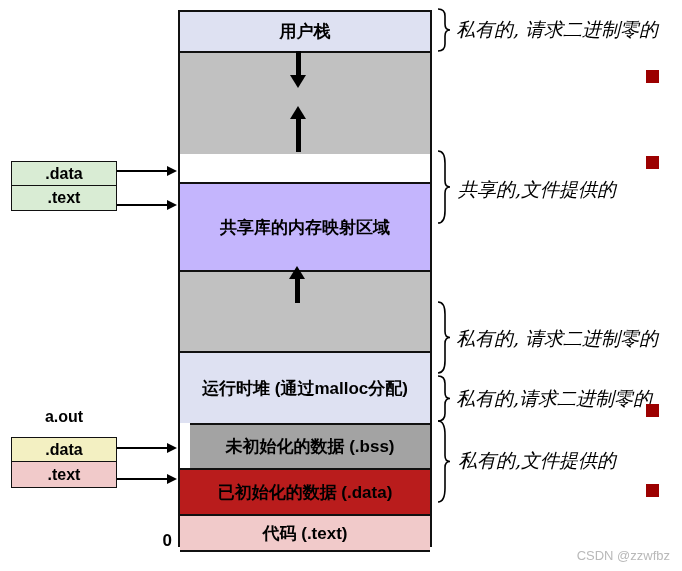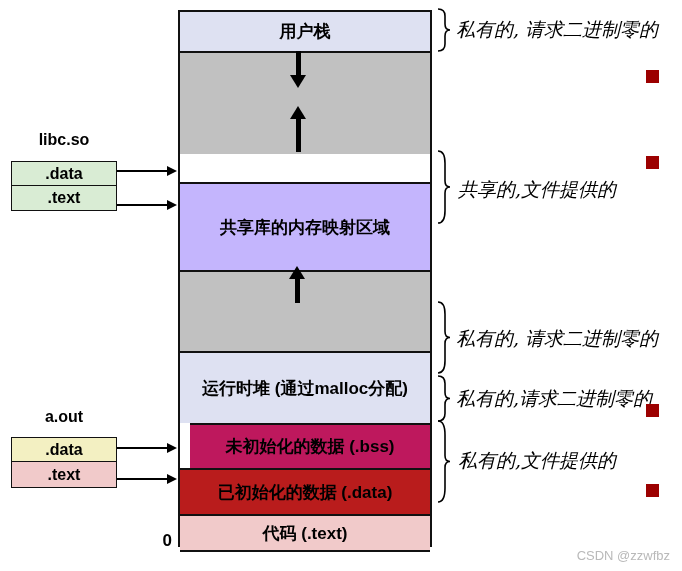--- a/index.html
+++ b/index.html
@@ -18,21 +18,21 @@
     display:flex;align-items:center;justify-content:center;
     font-weight:bold;font-size:17px;color:#000;
     border-top:2px solid #111;
   }
   .region:first-child{border-top:none;font-family:Liberation Serif, serif;}
   .r-stack {height:39px;background:#dee1f2;}
   .r-graya {height:103px;background:#c1c1c1;}
   .r-mmap  {height:88px;background:#c4b5fd;margin-top:28px;}
   .r-grayb {height:81px;background:#c1c1c1;}
   .r-heap  {height:72px;background:#dee1f2;}
-  .r-bss   {height:45px;background:#be185d;margin-left:10px;}
+  .r-bss   {height:45px;background:#a3a3a3;margin-left:10px;}
   .r-data  {height:46px;background:#b91c1c;}
   .r-text  {height:36px;background:#f1caca;}
   .r-grayc {flex:1 1 auto;background:#c1c1c1;}
   
   .varrow{position:absolute;width:16px;display:flex;flex-direction:column;align-items:center;}
   .varrow .shaft{width:5px;flex:1 1 auto;background:#000;}
   .varrow .head-down{width:0;height:0;border-left:8px solid transparent;border-right:8px solid transparent;border-top:13px solid #000;}
   .varrow .head-up{width:0;height:0;border-left:8px solid transparent;border-right:8px solid transparent;border-bottom:13px solid #000;}
   
   .harrow{position:absolute;height:10px;display:flex;align-items:center;}
@@ -93,21 +93,20 @@
   </div>
   <div class="varrow" style="left:290px;top:106px;height:46px;">
     <div class="head-up"></div>
     <div class="shaft"></div>
   </div>
   <div class="varrow" style="left:289px;top:266px;height:37px;">
     <div class="head-up"></div>
     <div class="shaft"></div>
   </div>
 
-  <div class="side-label" style="left:11px;top:131px;">libc.so</div>
   <div class="side-box sb-green" style="left:11px;top:161px;">
     <span>.data</span>
   </div>
   <div class="side-box sb-green" style="left:11px;top:185px;">
     <span>.text</span>
   </div>
   <div class="harrow" style="left:117px;top:166px;width:60px;">
     <div class="shaft"></div>
     <div class="head-right"></div>
   </div>

